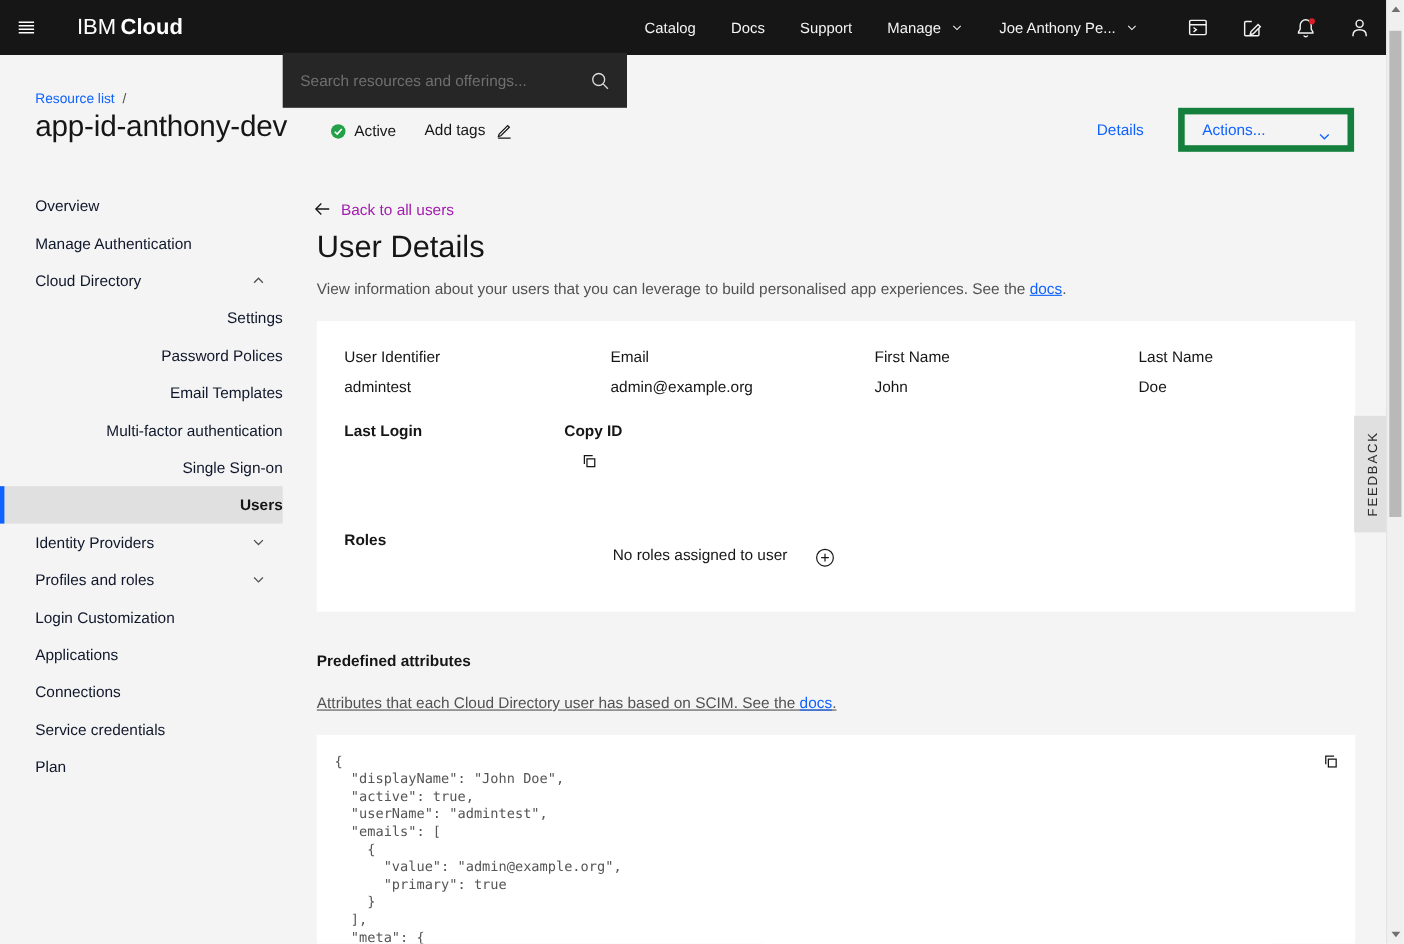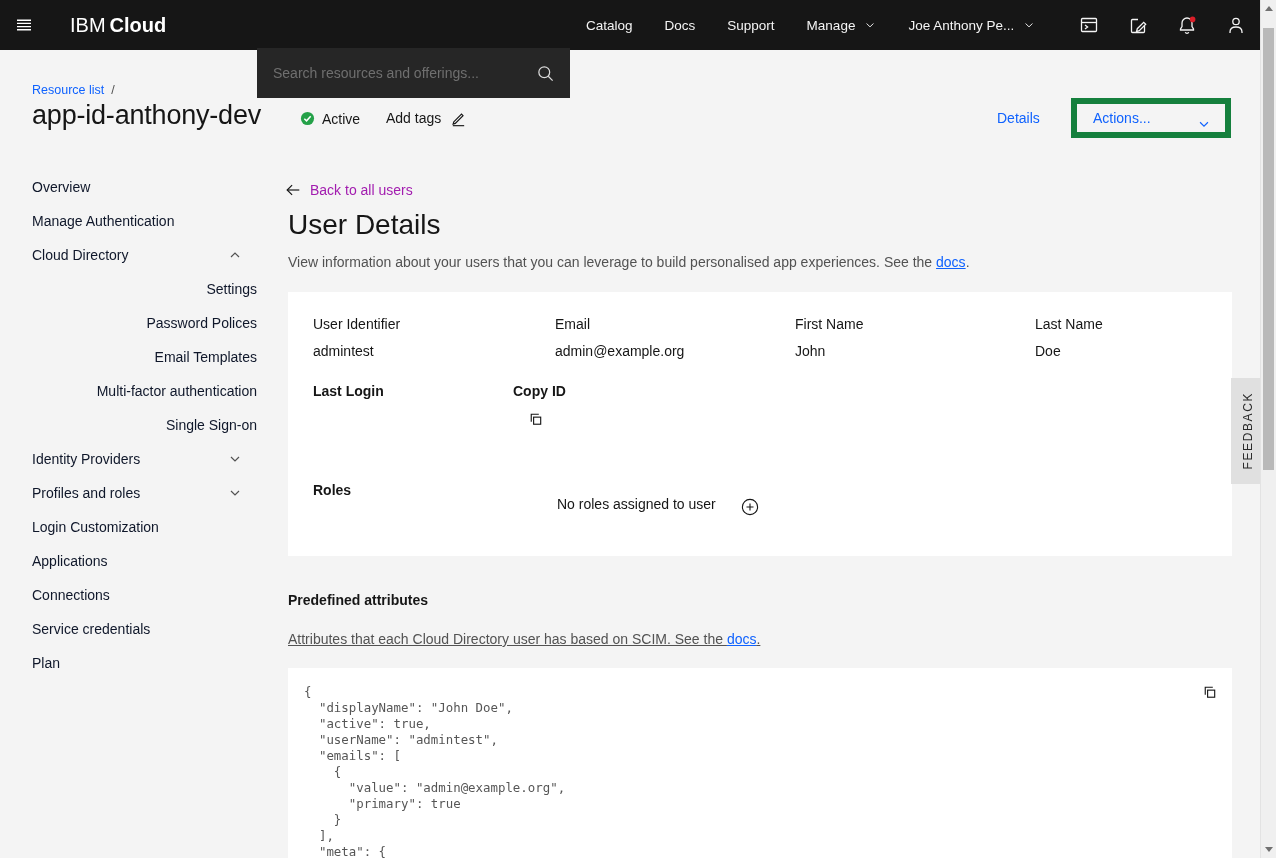--- a/index.html
+++ b/index.html
@@ -27,21 +27,21 @@
   .sb-thumb { position:absolute; left:2px; top:28px; width:11px; height:442px; background:#b9b9b9; }
   .sb-up, .sb-down { position:absolute; left:4px; width:0; height:0; border-left:4px solid transparent; border-right:4px solid transparent; }
   .sb-up { top:6px; border-bottom:5px solid #707070; }
   .sb-down { bottom:6px; border-top:5px solid #707070; }
 
   
   .crumbs { position:absolute; left:32px; top:83px; font-size:12.5px; }
   .crumbs a { color:#0f62fe; text-decoration:none; }
   .crumbs .sep { color:#525252; margin-left:7px; }
   .page-title { position:absolute; left:32px; top:100px; font-size:27px; font-weight:400; letter-spacing:-0.2px; color:#161616; }
-  .status { position:absolute; left:300px; top:111px; display:flex; align-items:flex-start; gap:7px; font-size:14px; }
+  .status { position:absolute; left:300px; top:111px; display:flex; align-items:flex-end; gap:7px; font-size:14px; }
   .addtags { position:absolute; left:386px; top:110px; display:flex; gap:9px; font-size:14px; color:#161616; }
   .details-link { position:absolute; left:997px; top:110px; font-size:14px; color:#0f62fe; text-decoration:none; }
   .actions { position:absolute; left:1071px; top:98px; width:160px; height:40px; border:6px solid #15803d; color:#0f62fe; font-size:14px; text-align:left; padding-left:16px; display:flex; align-items:center; }
   .actions svg { position:absolute; right:14px; top:13px; }
 
   
   .sidebar { position:absolute; left:0; top:170px; width:257px; }
   .nav-item { height:34px; display:flex; align-items:center; font-size:14px; color:#0f172a; position:relative; cursor:pointer; }
   .nav-item.lvl1 { padding-left:32px; }
   .nav-item.lvl2 { padding-left:40px;justify-content:flex-end; }
@@ -210,20 +210,23 @@
     </div>
     <div class="nav-item lvl2">
       <span>Email Templates</span>
     </div>
     <div class="nav-item lvl2">
       <span>Multi-factor authentication</span>
     </div>
     <div class="nav-item lvl2">
       <span>Single Sign-on</span>
     </div>
+    <div class="nav-item lvl2 selected">
+      <span>Users</span>
+    </div>
     <div class="nav-item lvl1">
       <span>Identity Providers</span>
       <svg class="chev" width="16" height="16" viewBox="0 0 16 16">
         <polyline points="4,6 8,10 12,6" fill="none" stroke="#525252" stroke-width="1.2"></polyline>
       </svg>
     </div>
     <div class="nav-item lvl1">
       <span>Profiles and roles</span>
       <svg class="chev" width="16" height="16" viewBox="0 0 16 16">
         <polyline points="4,6 8,10 12,6" fill="none" stroke="#525252" stroke-width="1.2"></polyline>

